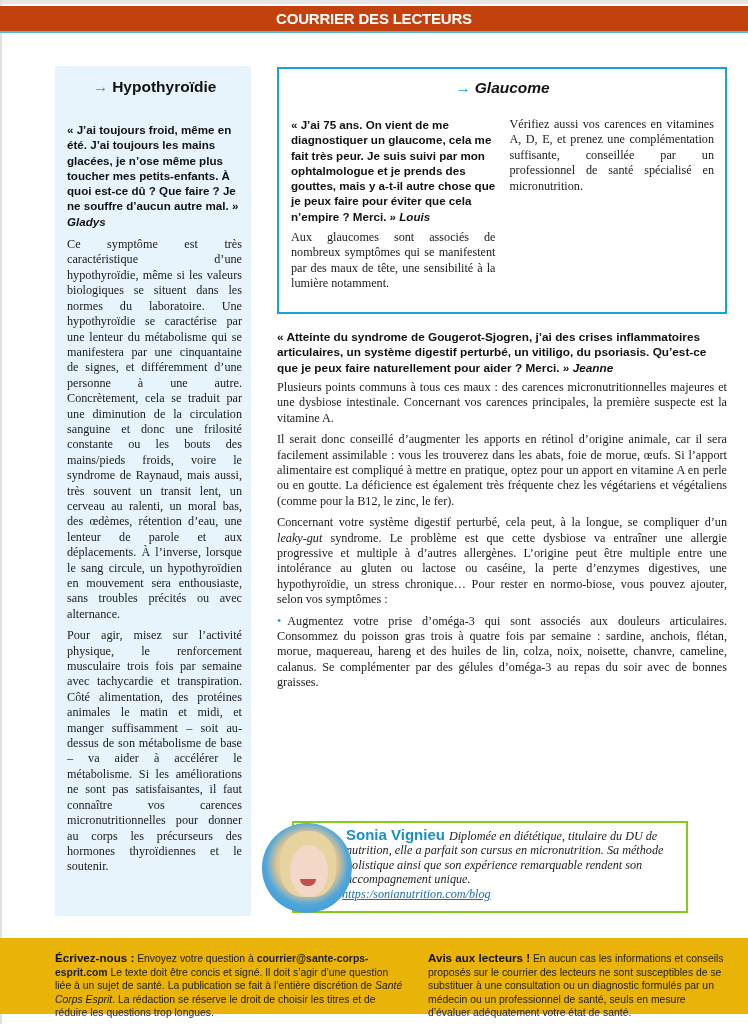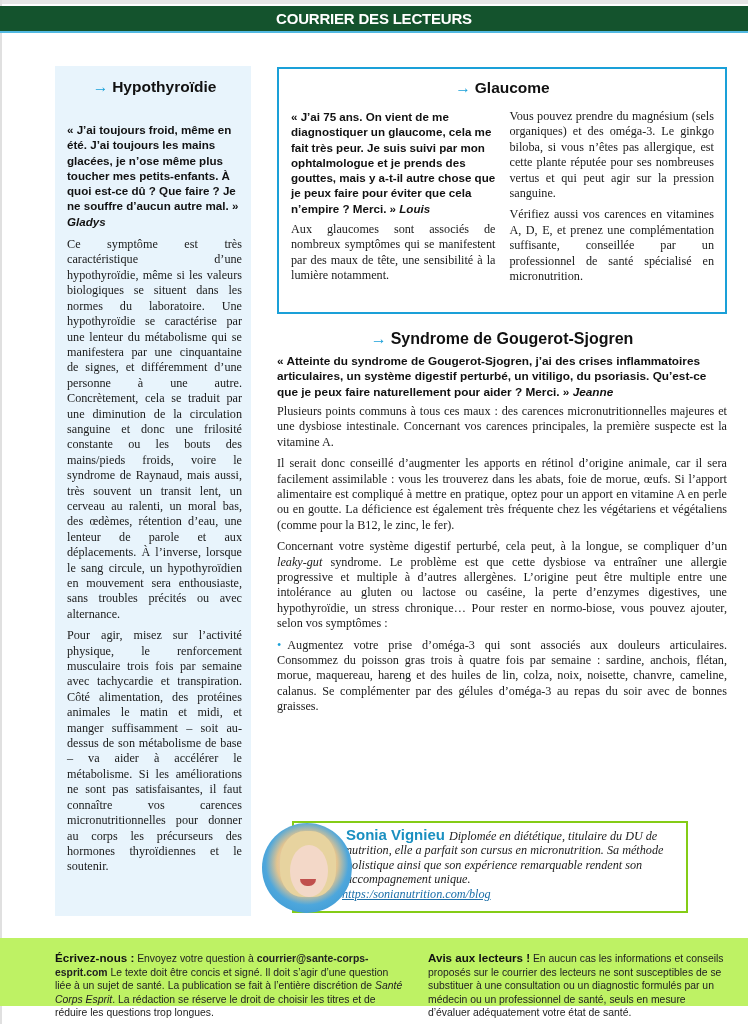--- a/index.html
+++ b/index.html
@@ -6,21 +6,21 @@
   body {
     width: 748px; height: 1024px; position: relative; overflow: hidden;
     background: #ffffff;
     font-family: "Liberation Serif", serif;
     color: #1a1a1a;
   }
   .topline { position: absolute; left: 0; top: 0; width: 748px; height: 4px; background: #e6e6e6; }
   .leftline { position: absolute; left: 0; top: 0; width: 2px; height: 1024px; background: #e0e0e0; }
   .header-bar {
     position: absolute; left: 0; top: 6px; width: 748px; height: 25px;
-    background: #14532d; border-bottom: 2px solid #52b9e2;
+    background: #c2410c; border-bottom: 2px solid #52b9e2;
     color: #fff; text-align: center;
     font-family: "Liberation Sans", sans-serif; font-weight: bold;
     font-size: 15px; line-height: 25px; letter-spacing: -0.2px;
   }
   .h2 {
     font-family: "Liberation Sans", sans-serif; font-weight: bold;
     font-size: 15.5px; text-align: center; color: #111;
   }
   .arrow { color: #1aa0d8; font-weight: bold; margin-right: 4px; }
   .question {
@@ -37,21 +37,21 @@
     background: #e8f4fc; box-sizing: border-box; padding: 12px 9px 0 12px;
   }
   .left-col .h2 { margin-bottom: 17px; }
   .left-col .question { margin-bottom: 8px; margin-top: 26px; }
 
   
   .glaucome {
     position: absolute; left: 277px; top: 67px; width: 450px; height: 247px;
     border: 2px solid #1aa0d8; box-sizing: border-box; padding: 10px 11px 0 12px;
   }
-  .glaucome .h2 { margin-bottom: 12px; }
+  .glaucome .h2 { margin-bottom: 20px; font-style: italic; }
   .two-col { display: flex; gap: 14px; }
   .two-col > div { flex: 1; }
   .glaucome .question { margin-bottom: 6px; }
 
   
   .sjogren {
     position: absolute; left: 277px; top: 330px; width: 450px;
   }
   .sjogren .h2 { margin-bottom: 6px; font-size: 16px; }
   .sjogren .question { margin-bottom: 4px; font-size: 11.8px; }
@@ -84,21 +84,21 @@
     position: absolute; left: 28px; top: 22px; width: 38px; height: 52px; border-radius: 50%;
     background: #f3d8c8;
   }
   .photo .mouth {
     position: absolute; left: 38px; top: 56px; width: 16px; height: 7px; border-radius: 0 0 8px 8px;
     background: #c0504d;
   }
 
   
   .footer {
-    position: absolute; left: 0; top: 938px; width: 748px; height: 68px; background: #bef264;
+    position: absolute; left: 0; top: 938px; width: 748px; height: 76px; background: #eab308;
     font-family: "Liberation Sans", sans-serif; font-size: 10.4px; line-height: 13.6px; color: #222;
   }
   .footer .fl { position: absolute; left: 55px; top: 13px; width: 352px; }
   .footer .fr { position: absolute; left: 428px; top: 13px; width: 296px; }
   .footer b { font-size: 11.6px; color: #111; }
   .footer .email { font-weight: bold; }
 </style>
 </head>
 <body>
 
@@ -131,30 +131,26 @@
     <div>
       <div class="question">
         <span>« J’ai 75 ans. On vient de me diagnostiquer un glaucome, cela me fait très peur. Je suis suivi par mon ophtalmologue et je prends des gouttes, mais y a-t-il autre chose que je peux faire pour éviter que cela n’empire ? Merci. »</span>
         <span class="sig">Louis</span>
       </div>
       <div class="body-text">
         <p>Aux glaucomes sont associés de nombreux symptômes qui se manifestent par des maux de tête, une sensibilité à la lumière notamment.</p>
       </div>
     </div>
     <div class="body-text">
-      <p>Vous pouvez prendre du magnésium (sels organiques) et des oméga-3. Le ginkgo biloba, si vous n’êtes pas allergique, est cette plante réputée pour ses nombreuses vertus et qui peut agir sur la pression sanguine.</p>
       <p>Vérifiez aussi vos carences en vitamines A, D, E, et prenez une complémentation suffisante, conseillée par un professionnel de santé spécialisé en micronutrition.</p>
     </div>
   </div>
 </div>
 
 <div class="sjogren">
-  <div class="h2">
-    <span class="arrow">→</span><span>Syndrome de Gougerot-Sjogren</span>
-  </div>
   <div class="question">
     <span>« Atteinte du syndrome de Gougerot-Sjogren, j’ai des crises inflammatoires articulaires, un système digestif perturbé, un vitiligo, du psoriasis. Qu’est-ce que je peux faire naturellement pour aider ? Merci. »</span>
     <span class="sig">Jeanne</span>
   </div>
   <div class="body-text">
     <p>Plusieurs points communs à tous ces maux : des carences micronutritionnelles majeures et une dysbiose intestinale. Concernant vos carences principales, la première suspecte est la vitamine A.</p>
     <p>Il serait donc conseillé d’augmenter les apports en rétinol d’origine animale, car il sera facilement assimilable : vous les trouverez dans les abats, foie de morue, œufs. Si l’apport alimentaire est compliqué à mettre en pratique, optez pour un apport en vitamine A en perle ou en goutte. La déficience est également très fréquente chez les végétariens et végétaliens (comme pour la B12, le zinc, le fer).</p>
     <p><span>Concernant votre système digestif perturbé, cela peut, à la longue, se compliquer d’un </span><i>leaky-gut</i><span> syndrome. Le problème est que cette dysbiose va entraîner une allergie progressive et multiple à d’autres allergènes. L’origine peut être multiple entre une intolérance au gluten ou lactose ou caséine, la perte d’enzymes digestives, une hypothyroïdie, un stress chronique… Pour rester en normo-biose, vous pouvez ajouter, selon vos symptômes :</span></p>
     <p><span class="bullet">•</span><span>Augmentez votre prise d’oméga-3 qui sont associés aux douleurs articulaires. Consommez du poisson gras trois à quatre fois par semaine : sardine, anchois, flétan, morue, maquereau, hareng et des huiles de lin, colza, noix, noisette, chanvre, cameline, calanus. Se complémenter par des gélules d’oméga-3 au repas du soir avec de bonnes graisses.</span></p>
   </div>

